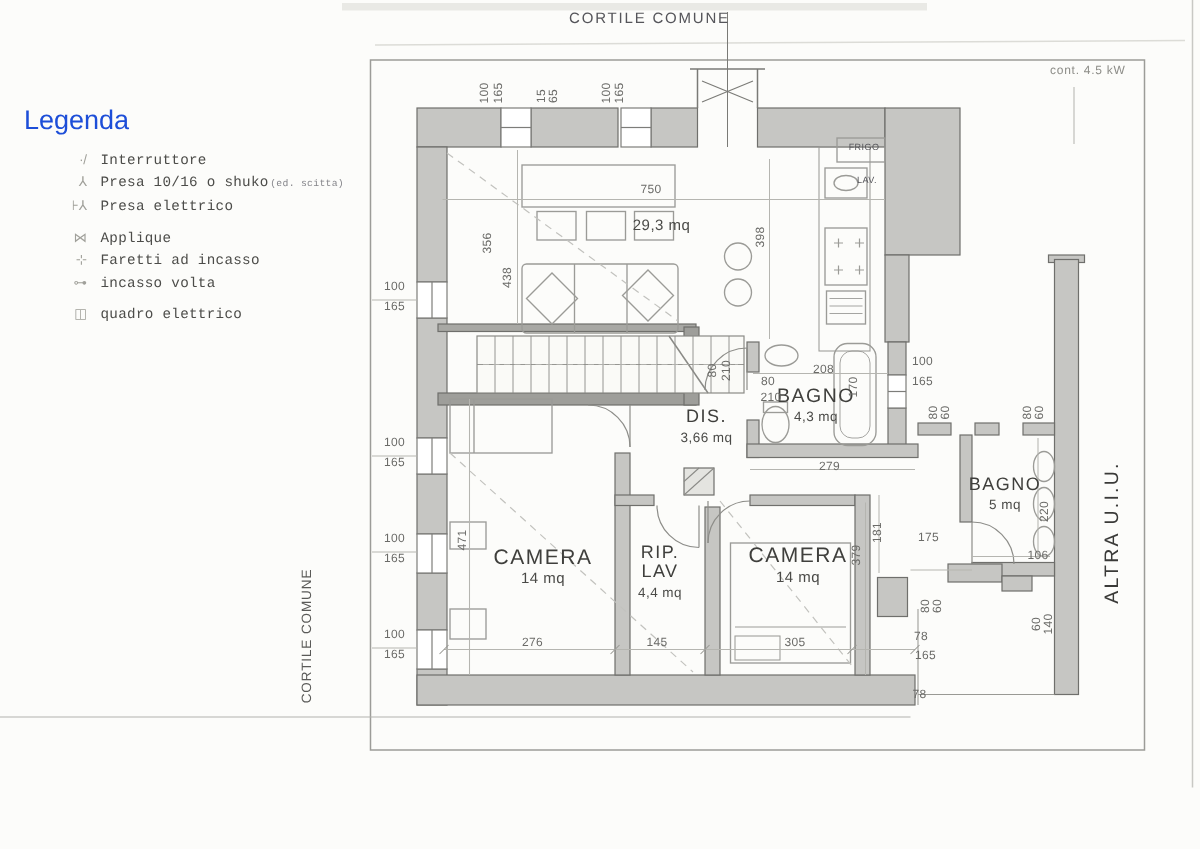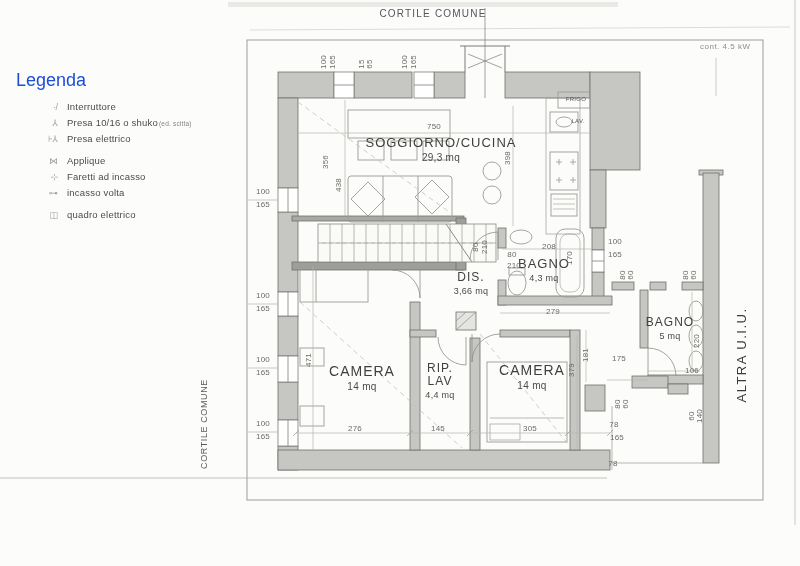--- a/index.html
+++ b/index.html
@@ -7,21 +7,21 @@
     position:relative;width:800px;height:566px;overflow:hidden;
     background:#fcfcfa;
     font-family:"Liberation Sans","DejaVu Sans",sans-serif;
   }
   svg{position:absolute;left:0;top:0;}
   
   #legend{position:absolute;left:14px;top:70px;width:235px;}
   #legend-title{font-size:18px;color:#1d4ed8;margin:0 0 10px 2px;font-weight:400;}
   .lg-row{display:flex;align-items:baseline;margin:4px 0;line-height:11px;}
   .lg-sym{width:44px;text-align:right;padding-right:9px;color:#a0a09a;font-size:9px;flex:none;}
-  .lg-label{font-size:9.5px;color:#4c4c49;letter-spacing:.2px;white-space:nowrap;}
+  .lg-label{font-size:9.5px;color:#4c4c49;letter-spacing:.2px;white-space:nowrap;font-family:Liberation Mono, monospace;}
   .lg-suffix{font-size:6.5px;color:#85858a;margin-left:1px;}
   
   .dim{position:absolute;font-size:8px;color:#6b6b68;white-space:nowrap;
        transform:translate(-50%,-50%);letter-spacing:.2px;}
   .dim.rot{transform:translate(-50%,-50%) rotate(-90deg);}
   .room-label{position:absolute;transform:translate(-50%,-50%);text-align:center;}
   .room-name{color:#3f3f3c;letter-spacing:1px;white-space:pre-line;line-height:1.1;}
   .room-area{color:#4a4a47;margin-top:2px;letter-spacing:.3px;}
   .fixture{position:absolute;font-size:6px;color:#55555a;transform:translate(-50%,-50%);
            letter-spacing:.3px;white-space:nowrap;}
@@ -260,21 +260,20 @@
       </div>
   </div>
 
   <div id="top-site-label">CORTILE COMUNE</div>
   <div id="left-site-label" class="vtext">CORTILE COMUNE</div>
   <div id="neighbor-label" class="vtext">ALTRA U.I.U.</div>
   <div id="power-note">cont. 4.5 kW</div>
 
   <div id="rooms-layer">
       <div class="room-label" style="left: 441px; top: 150px;">
-        <div class="room-name" style="font-size: 13px;">SOGGIORNO/CUCINA</div>
         <div class="room-area" style="font-size: 10px;">29,3 mq</div>
       </div>
       <div class="room-label" style="left: 471px; top: 284px;">
         <div class="room-name" style="font-size: 12px;">DIS.</div>
         <div class="room-area" style="font-size: 9px;">3,66 mq</div>
       </div>
       <div class="room-label" style="left: 544px; top: 270px;">
         <div class="room-name" style="font-size: 13px;">BAGNO</div>
         <div class="room-area" style="font-size: 9px;">4,3 mq</div>
       </div>

